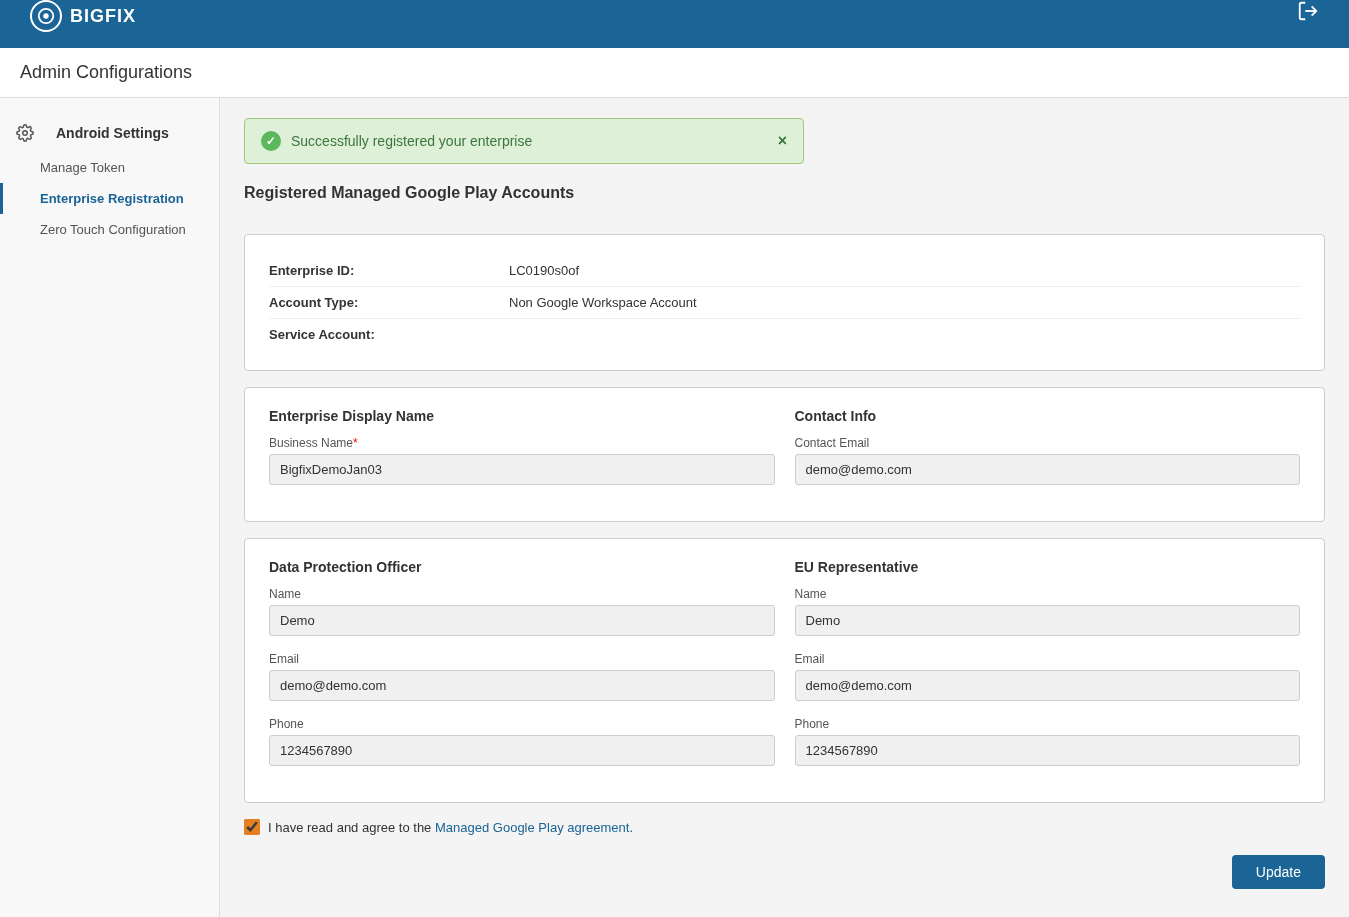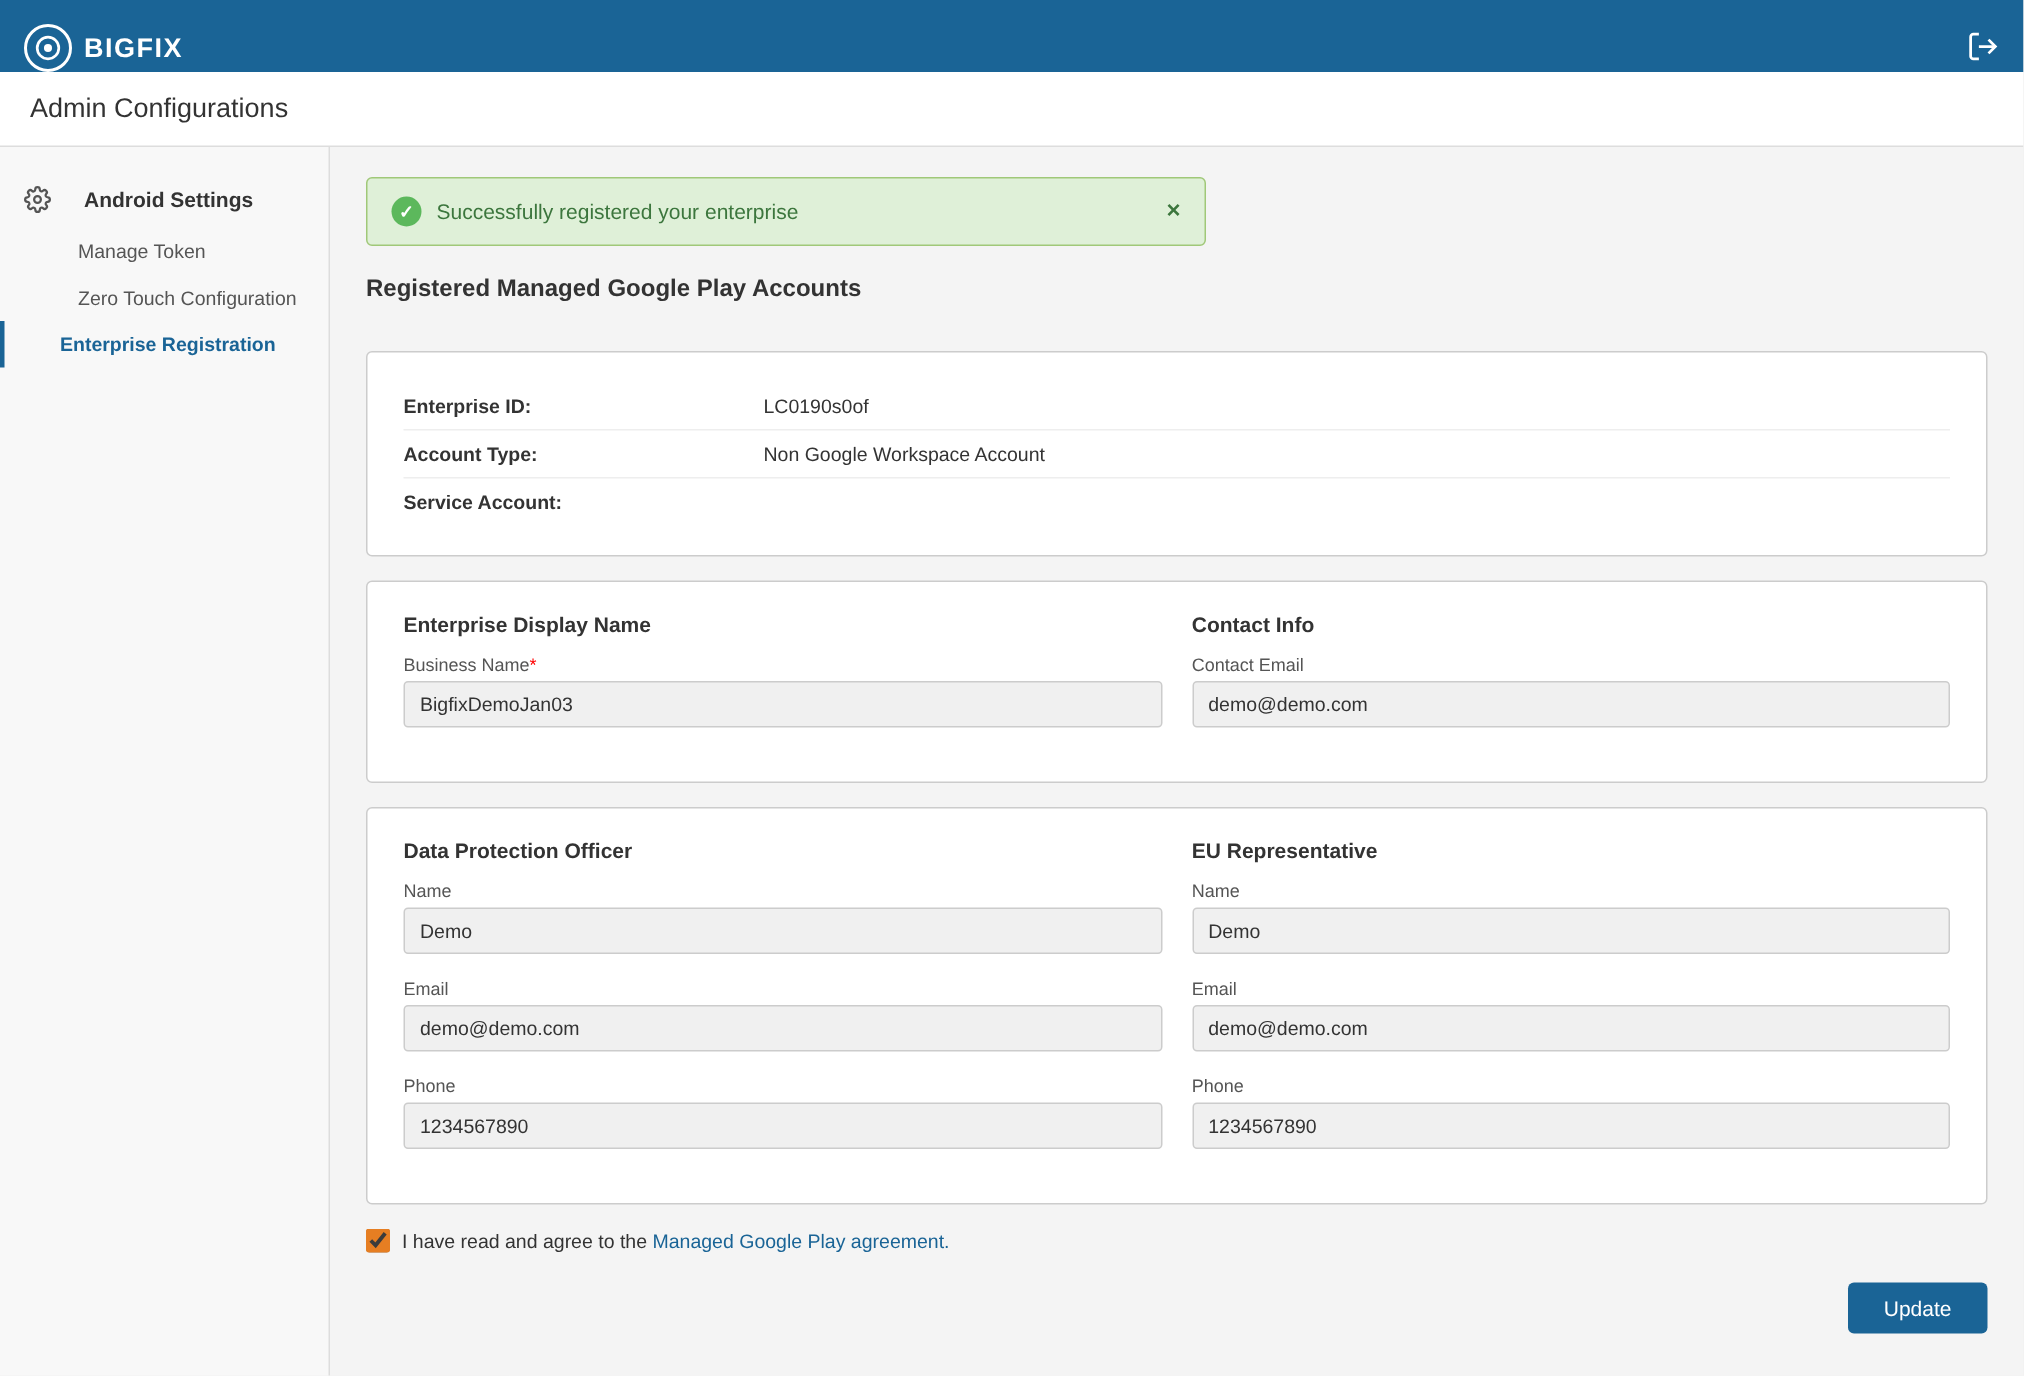--- a/index.html
+++ b/index.html
@@ -3,22 +3,22 @@
   <meta charset="utf-8">
   <style>
     * { box-sizing: border-box; margin: 0; padding: 0; }
     body { font-family: Arial, sans-serif; font-size: 13px; background: #f0f0f0; color: #333; height: 917px; overflow: hidden; }
 
     
     .header {
       background: #1a6496;
       height: 48px;
       display: flex;
-      align-items: flex-end;
-      padding: 0 16px;
+      align-items: flex-start;
+      padding: 0 30px;
       justify-content: space-between;
     }
     .header-logo {
       display: flex;
       align-items: center;
       gap: 8px;
     }
     .logo-circle {
       width: 32px; height: 32px;
       background: #1a6496;
@@ -67,21 +67,21 @@
       padding: 10px 16px;
       font-size: 14px;
       color: #333;
       font-weight: bold;
     }
     .sidebar-section .gear-icon {
       width: 18px; height: 18px;
       display: inline-block;
     }
     .sidebar-item {
-      padding: 8px 16px 8px 52px;
+      padding: 8px 16px 8px 40px;
       font-size: 13px;
       color: #555;
       cursor: pointer;
     }
     .sidebar-item.active {
       color: #1a6496;
       border-left: 3px solid #1a6496;
       padding-left: 37px;
       font-weight: bold;
     }
@@ -274,22 +274,22 @@
     <div class="sidebar-section">
       <span class="gear-icon">
         <svg width="18" height="18" viewBox="0 0 24 24" fill="none" stroke="#555" stroke-width="2">
           <circle cx="12" cy="12" r="3"></circle>
           <path d="M19.4 15a1.65 1.65 0 0 0 .33 1.82l.06.06a2 2 0 0 1-2.83 2.83l-.06-.06a1.65 1.65 0 0 0-1.82-.33 1.65 1.65 0 0 0-1 1.51V21a2 2 0 0 1-4 0v-.09A1.65 1.65 0 0 0 9 19.4a1.65 1.65 0 0 0-1.82.33l-.06.06a2 2 0 0 1-2.83-2.83l.06-.06A1.65 1.65 0 0 0 4.68 15a1.65 1.65 0 0 0-1.51-1H3a2 2 0 0 1 0-4h.09A1.65 1.65 0 0 0 4.6 9a1.65 1.65 0 0 0-.33-1.82l-.06-.06a2 2 0 0 1 2.83-2.83l.06.06A1.65 1.65 0 0 0 9 4.68a1.65 1.65 0 0 0 1-1.51V3a2 2 0 0 1 4 0v.09a1.65 1.65 0 0 0 1 1.51 1.65 1.65 0 0 0 1.82-.33l.06-.06a2 2 0 0 1 2.83 2.83l-.06.06A1.65 1.65 0 0 0 19.4 9a1.65 1.65 0 0 0 1.51 1H21a2 2 0 0 1 0 4h-.09a1.65 1.65 0 0 0-1.51 1z"></path>
         </svg>
       </span>
       <span>Android Settings</span>
     </div>
     <div class="sidebar-item">Manage Token</div>
+    <div class="sidebar-item active">Enterprise Registration</div>
     <div class="sidebar-item">Zero Touch Configuration</div>
-    <div class="sidebar-item active">Enterprise Registration</div>
   </div>
 
   <div class="content">
 
     <div class="success-banner">
       <div class="success-banner-left">
         <div class="success-icon">✓</div>
         <span class="success-text">Successfully registered your enterprise</span>
       </div>
       <span class="close-btn">×</span>

